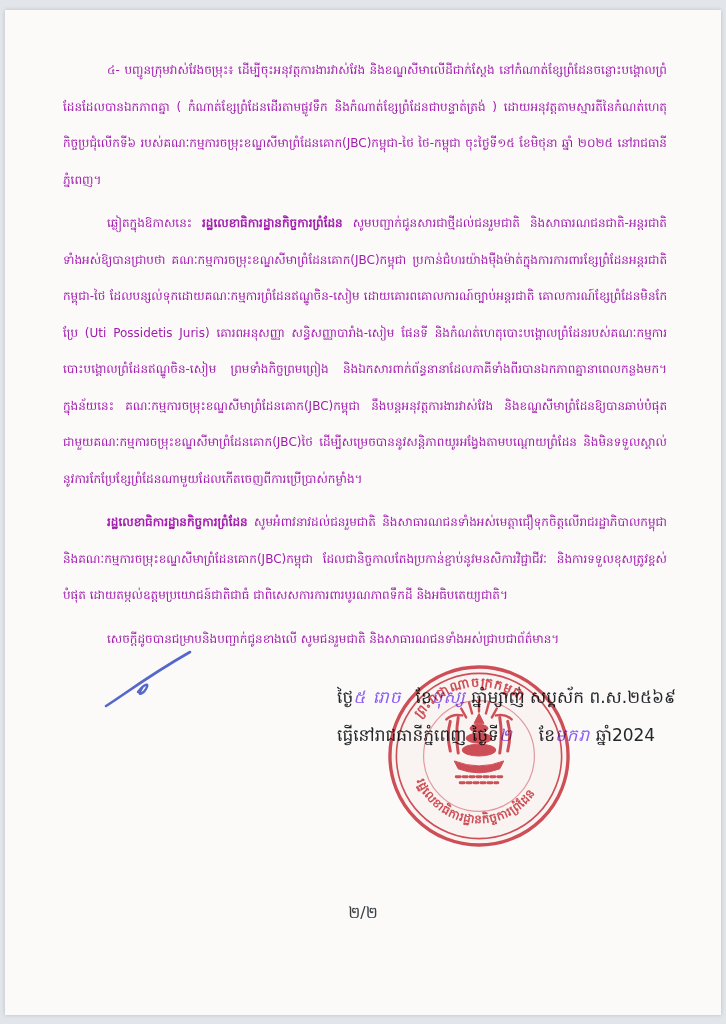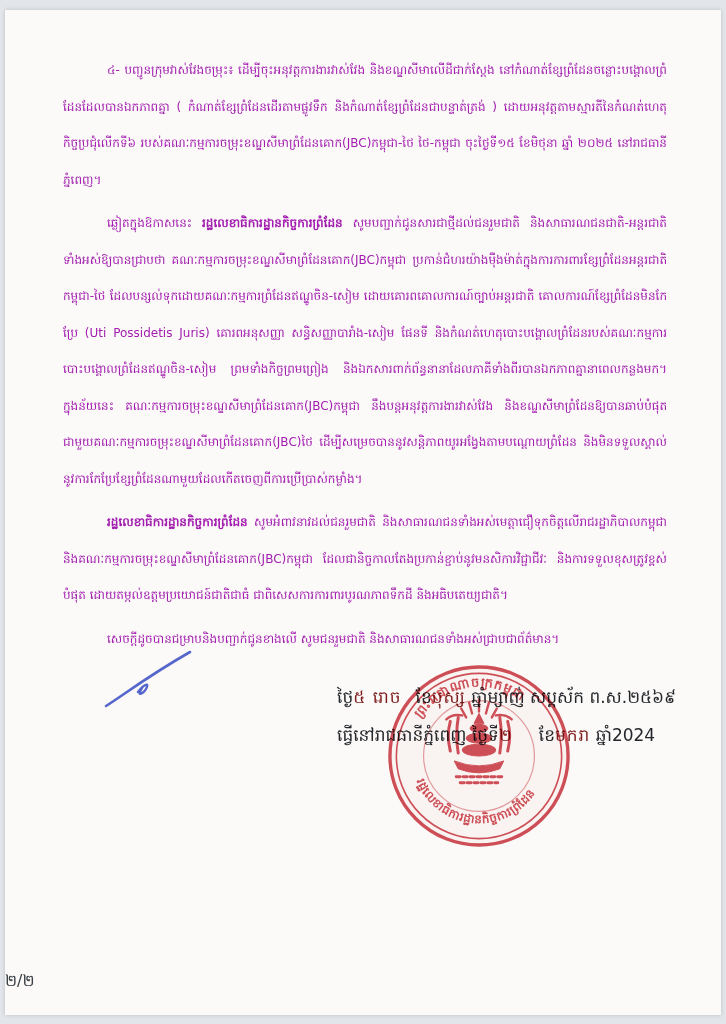--- a/index.html
+++ b/index.html
@@ -30,21 +30,22 @@
     position:absolute;
     left:332px; top:668px;
     width:344px;
     color:#23262a;
     font-size:17px;
     line-height:38px;
     z-index:4;
     white-space:nowrap;
   }
   .hand{
-    color:#7f1d1d;
+    color:#8b5cf6;
+    font-style:italic;
     letter-spacing:1px;
   }
   .gap-s{ display:inline-block; width:14px; }
   .gap-m{ display:inline-block; width:26px; }
   .stamp{
     position:absolute;
     left:380px; top:652px;
     width:188px; height:188px;
     z-index:5;
     mix-blend-mode:multiply;
@@ -52,22 +53,22 @@
   }
   .blue-mark{
     position:absolute;
     left:95px; top:638px;
     width:100px; height:62px;
     z-index:6;
   }
   .page-number{
     position:absolute;
     left:0; right:0;
-    top:960px;
-    text-align:left;
+    top:892px;
+    text-align:center;
     font-size:16px;
     color:#3a3f45;
     z-index:2;
   }
 </style>
 </head>
 <body>
 
 <div class="page">
 

